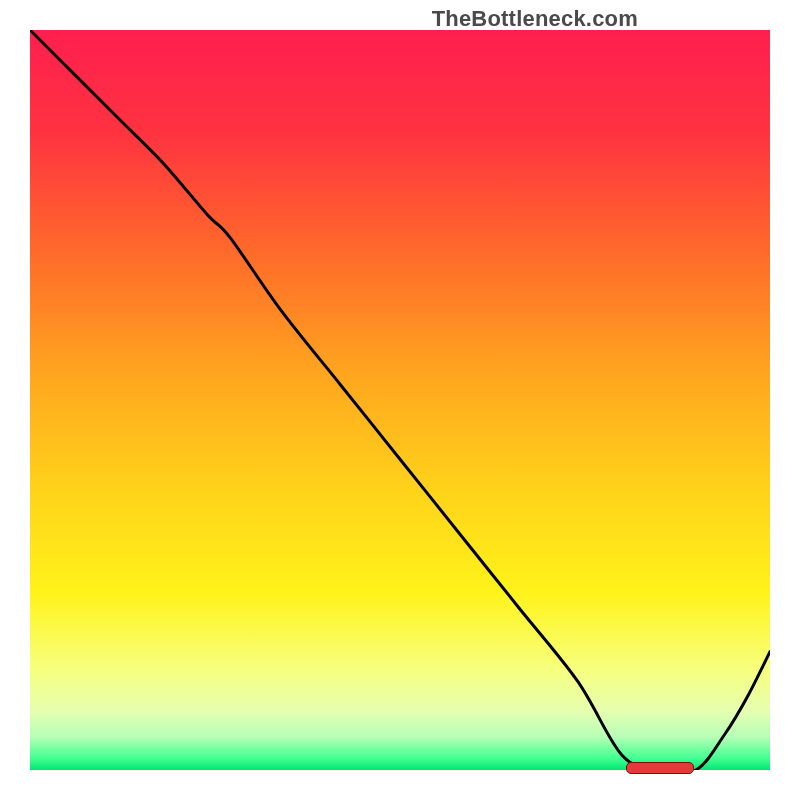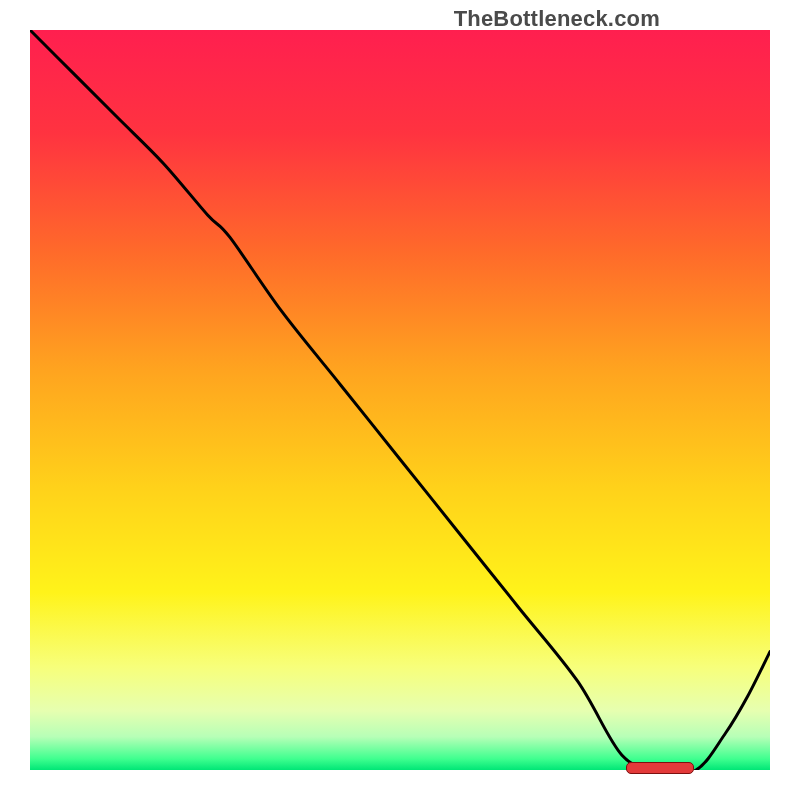--- a/index.html
+++ b/index.html
@@ -8,21 +8,20 @@
     width: 800px;
     height: 800px;
     background: #ffffff;
     font-family: Arial, Helvetica, sans-serif;
     overflow: hidden;
   }
   .stage {
     position: relative;
     width: 652px;
     height: 800px;
-    padding-left: 22px;
   }
   .watermark {
     position: absolute;
     top: 6px;
     right: 14px;
     font-size: 22px;
     font-weight: 600;
     color: #4a4a4a;
     letter-spacing: 0.2px;
     user-select: none;

